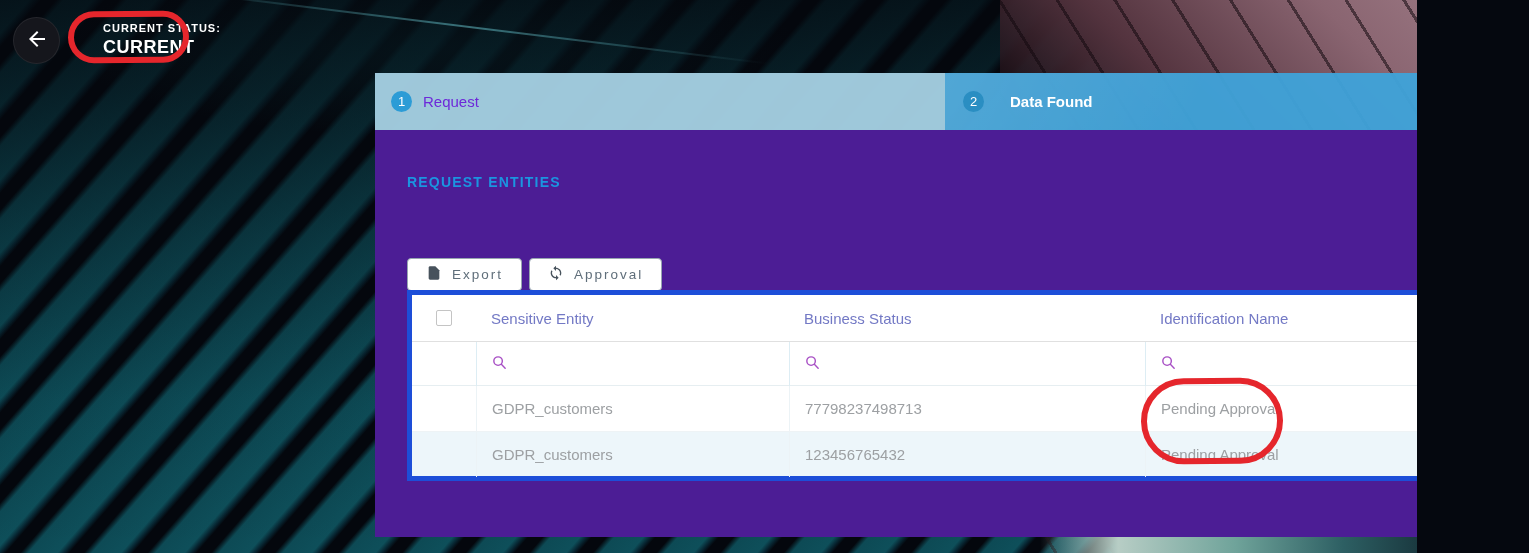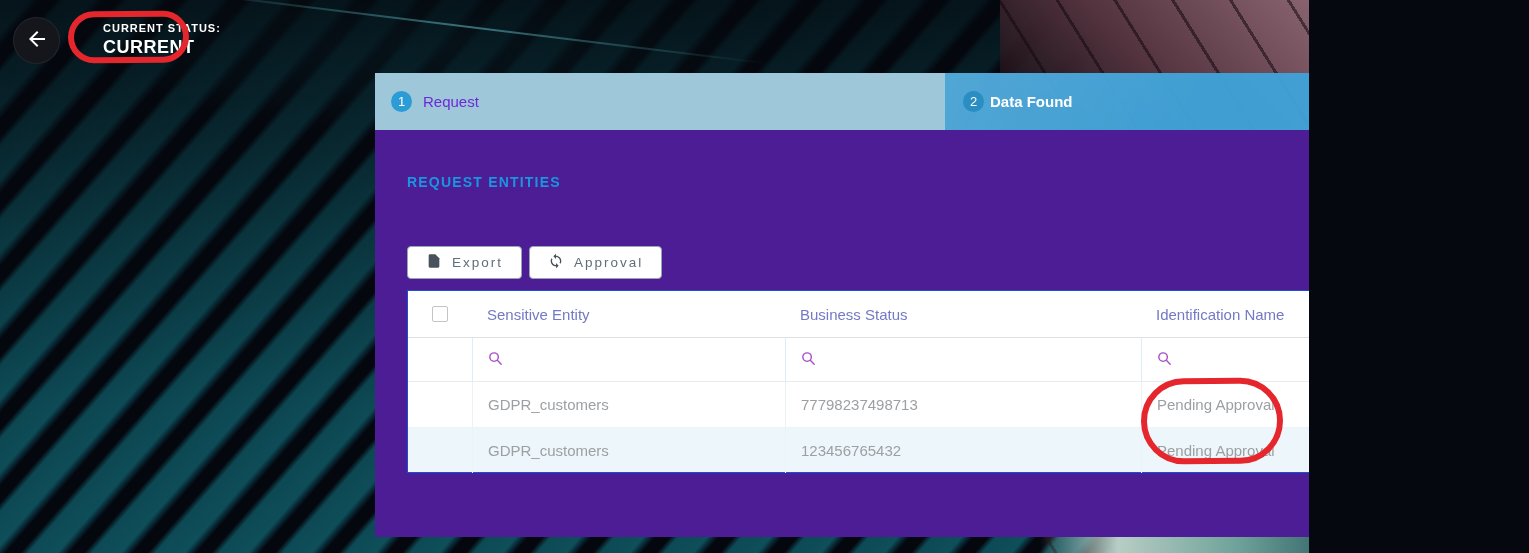--- a/index.html
+++ b/index.html
@@ -1,18 +1,18 @@
 <!DOCTYPE html>
 <html><head>
 <meta charset="utf-8">
 <style>
   * { margin:0; padding:0; box-sizing:border-box; }
   html,body { width:1529px; height:553px; }
   body { font-family:"Liberation Sans", sans-serif; background:#05080f; overflow:hidden; }
-  .app { position:relative; width:1309px; height:553px; overflow:hidden; background:#05080f; }
+  .app { position:relative; width:1417px; height:553px; overflow:hidden; background:#05080f; }
 
   
   .bg-stripes { position:absolute; inset:0;
     background:
       linear-gradient(to bottom, rgba(4,7,13,0.82) 0%, rgba(4,7,13,0.66) 16%, rgba(4,7,13,0.34) 42%, rgba(4,7,13,0.06) 72%, rgba(4,7,13,0) 100%),
       radial-gradient(ellipse 520px 130px at 430px 45px, rgba(16,92,102,0.50), rgba(16,92,102,0) 70%),
       repeating-linear-gradient(131deg, #0d4a55 0px, #0e4f5a 22px, #072531 27px, #04070d 31px, #04070d 42px, #0d4a55 48px);
   }
   .bg-mauve { position:absolute; left:1000px; top:0; width:529px; height:553px;
     background:
@@ -46,32 +46,32 @@
   .tabs { display:flex; height:57px; }
   .tab { flex:1; display:flex; align-items:center; color:#fff; font-size:15px; cursor:pointer; }
   .tab-1 { background:rgba(164,207,226,0.96); }
   .tab-2 { background:rgba(64,162,216,0.96);
     background-image:linear-gradient(115deg, rgba(255,255,255,0.10), rgba(255,255,255,0) 45%); }
   .step-circle { width:21px; height:21px; border-radius:50%; display:flex; align-items:center; justify-content:center;
     font-size:13px; color:#fff; flex:none; }
   .tab-1 .step-circle { margin-left:16px; background:#2c9cd6; }
   .tab-2 .step-circle { margin-left:18px; background:#2a8ec2; }
   .tab-1 .tab-label { margin-left:11px; color:#6d28d9; font-weight:400; }
-  .tab-2 .tab-label { margin-left:6px; color:#ffffff; font-weight:700; }
+  .tab-2 .tab-label { margin-left:26px; color:#ffffff; font-weight:700; }
 
   .content { position:relative; height:407px; background:#4c1d95; }
   .section-title { position:absolute; left:32px; top:44px; color:#1b95e0; font-size:14px; font-weight:bold; letter-spacing:1.2px; }
 
-  .toolbar { position:absolute; left:32px; top:116px; display:flex; gap:7px; }
+  .toolbar { position:absolute; left:32px; top:128px; display:flex; gap:7px; }
   .btn { height:33px; padding:0 18px; background:#fff; border:1px solid #97a6b0; border-radius:4px;
     display:flex; align-items:center; gap:10px; color:#5f6e7a; font-size:13.5px; letter-spacing:2px; cursor:pointer; }
   .btn svg { width:16px; height:16px; flex:none; }
 
   
-  .table { position:absolute; left:32px; top:160px; width:1076px; border:1px solid #1d4ed8; background:#fff; }
+  .table { position:absolute; left:32px; top:160px; width:1076px; border:5px solid #1d4ed8; background:#fff; }
   .t-grid { display:grid; grid-template-columns:64px 313px 356px 341px; align-items:center; }
   .t-header { height:47px; border-bottom:1px solid #e0e0e0; }
   .t-header .hcell { color:#7379c5; font-size:15px; padding-left:15px; cursor:pointer; }
   .checkbox { width:16px; height:16px; border:1px solid #c4c4c4; border-radius:2px; background:#fff; margin:0 auto; cursor:pointer; }
   .t-search { height:44px; border-bottom:1px solid #e6eef1; }
   .t-search .scell { height:44px; display:flex; align-items:center; padding-left:14px; cursor:text; }
   .t-search .scell + .scell { border-left:1px solid #ddedf4; height:100%; }
   .t-search .scell:first-child { border-left:none; }
   .t-search svg { width:17px; height:17px; }
   .t-row { height:45px; color:#9da0a3; font-size:15px; cursor:pointer; }

